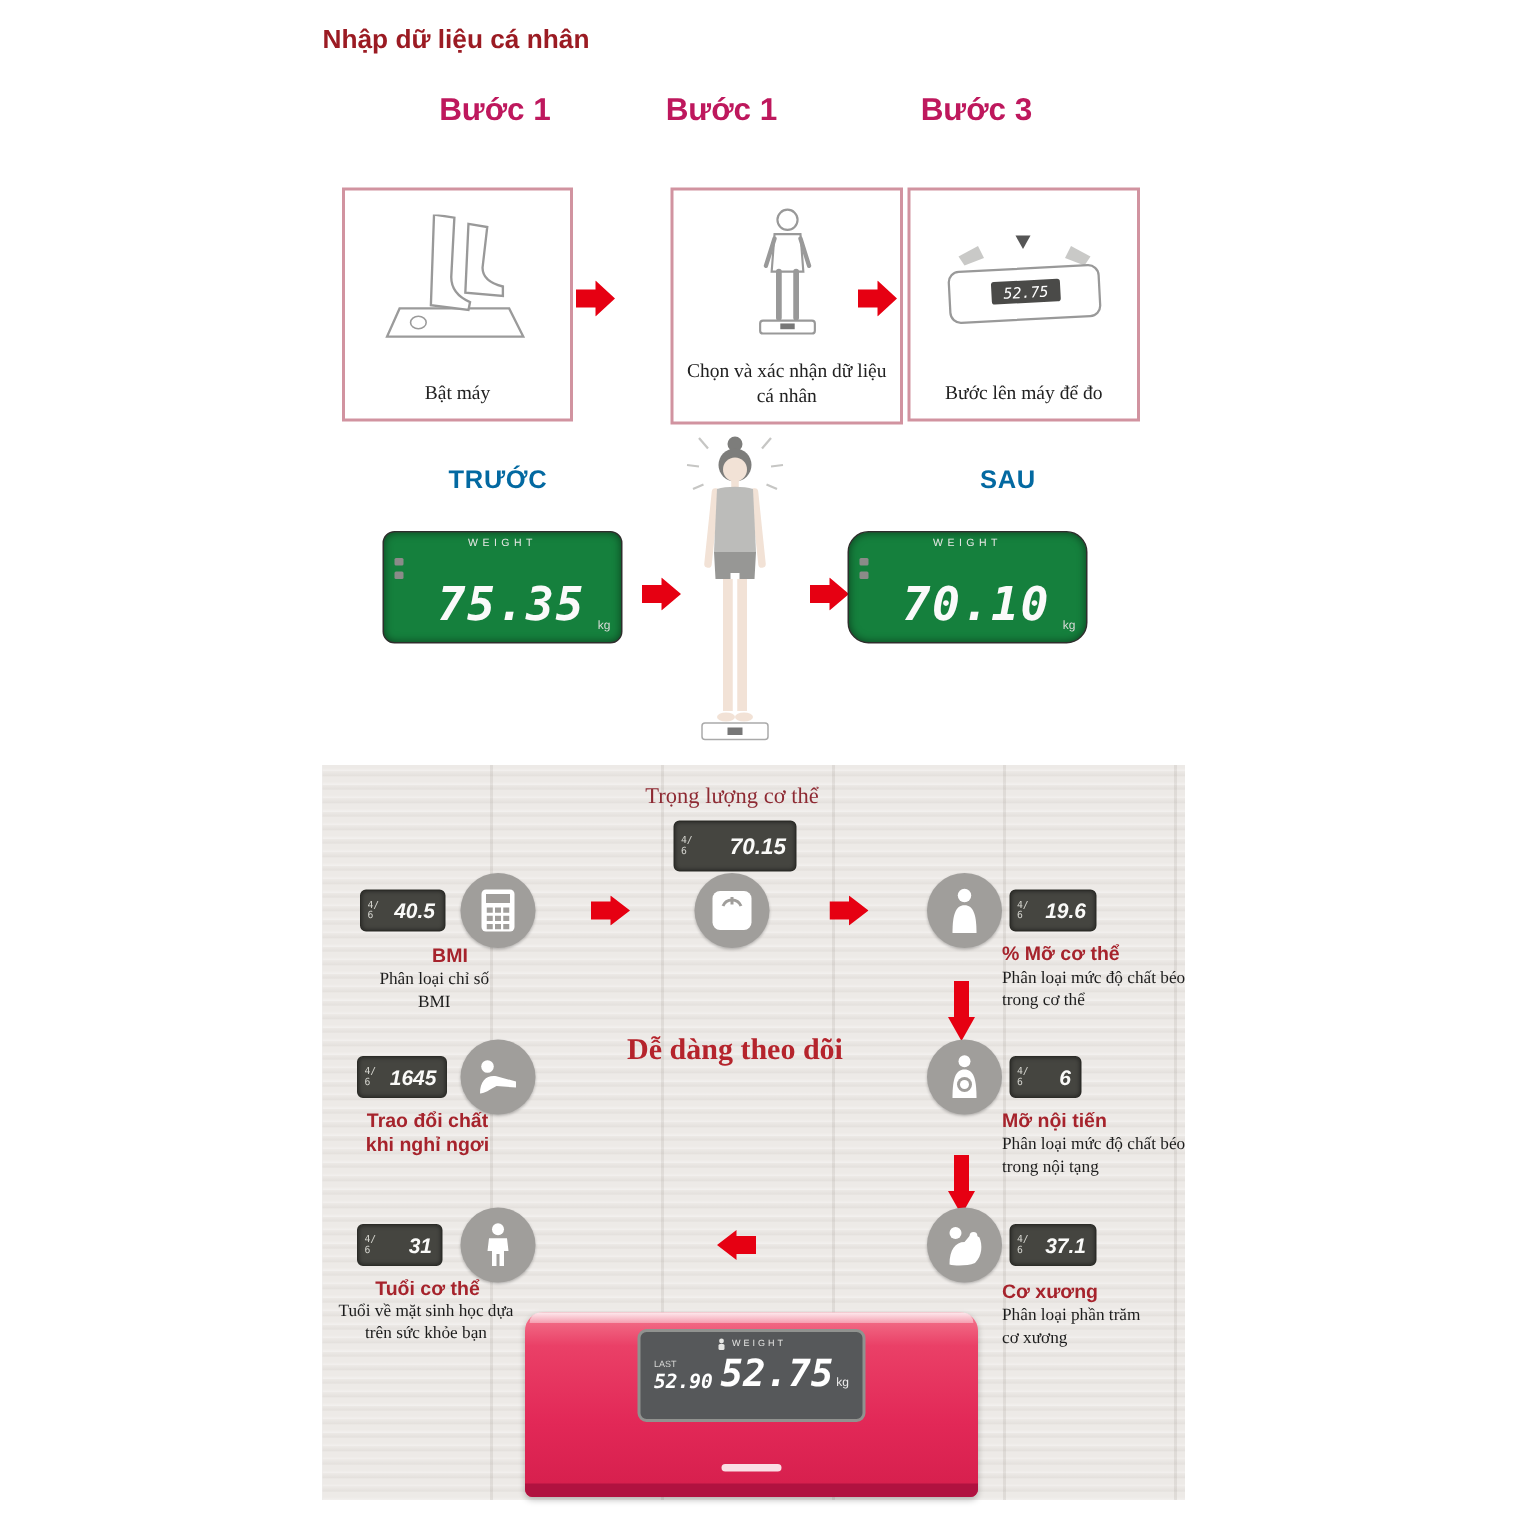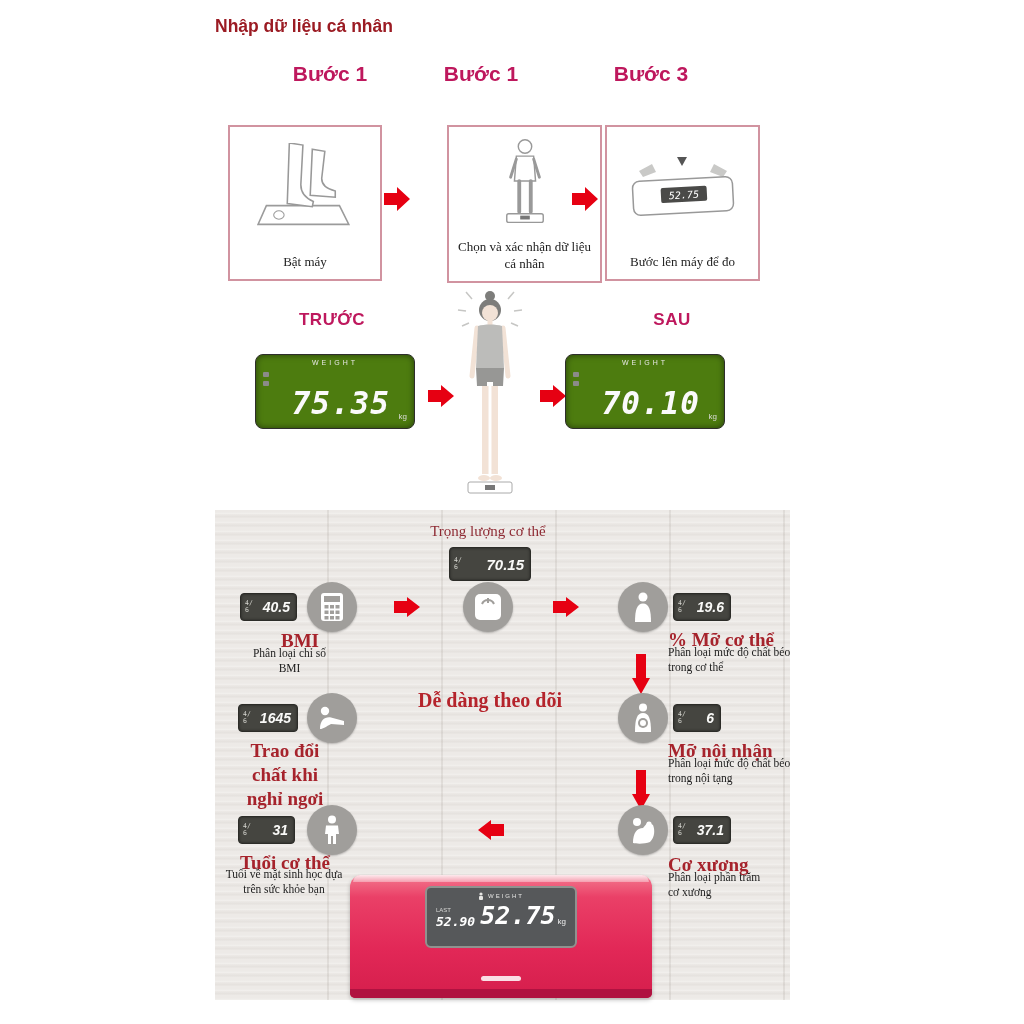--- a/index.html
+++ b/index.html
@@ -10,24 +10,24 @@
 
   .title{position:absolute;left:215px;top:16px;font-size:17.5px;font-weight:bold;color:#9b1b23;}
   .step-label{position:absolute;font-size:21px;font-weight:bold;color:#be185d;text-align:center;}
 
   .step-box{position:absolute;border:2px solid #d193a0;background:#fff;display:flex;
             flex-direction:column;align-items:center;justify-content:flex-end;}
   .step-img{flex:1;display:flex;align-items:center;justify-content:center;width:100%;}
   .step-caption{font-family:"Liberation Serif","DejaVu Serif",serif;font-size:13px;color:#222;
                 text-align:center;line-height:1.3;padding:0 6px 8px;}
 
-  .ba-label{position:absolute;font-size:17px;font-weight:bold;color:#be185d;text-align:center;letter-spacing:.5px;}
+  .ba-label{position:absolute;font-size:17px;font-weight:bold;color:#0369a1;text-align:center;letter-spacing:.5px;}
 
   
-  .lcd-big{position:absolute;background:#4d7c0f;border:1px solid #2e2e2c;border-radius:8px;
+  .lcd-big{position:absolute;background:#15803d;border:1px solid #2e2e2c;border-radius:8px;
            box-shadow:inset 0 0 6px rgba(0,0,0,.5);}
   .lcd-header{position:absolute;top:4px;left:0;width:100%;text-align:center;color:#e8e8e6;
               font-size:7px;letter-spacing:3px;}
   .lcd-marks{position:absolute;left:7px;top:17px;display:flex;flex-direction:column;gap:4px;}
   .lcd-marks i{display:block;width:6px;height:5px;background:#8b8b89;border-radius:1px;}
   .lcd-digits{position:absolute;right:24px;bottom:7px;font-family:"DejaVu Sans Mono",monospace;
               font-style:italic;font-weight:bold;font-size:31px;color:#fafafa;letter-spacing:1px;}
   .lcd-unit{position:absolute;right:7px;bottom:7px;font-size:8px;color:#dcdcda;}
 
   
@@ -48,22 +48,22 @@
 
   .weight-title{position:absolute;font-family:"Liberation Serif","DejaVu Serif",serif;
                 font-size:15px;color:#8e2a33;text-align:center;}
   .center-text{position:absolute;font-family:"Liberation Serif","DejaVu Serif",serif;
                font-weight:bold;font-size:20px;color:#b5242c;text-align:center;line-height:1.4;}
   .center-text span{display:block;}
 
   .icon-circle{position:absolute;width:50px;height:50px;border-radius:50%;background:#a09e9b;
                display:flex;align-items:center;justify-content:center;box-shadow:0 1px 2px rgba(0,0,0,.25);}
 
-  .metric-name{position:absolute;font-family:Liberation Serif, serif;
-               font-weight:bold;font-size:19px;color:#a6232c;line-height:1.25;}
+  .metric-name{position:absolute;font-family:Liberation Sans, sans-serif;
+               font-weight:bold;font-size:13px;color:#a6232c;line-height:1.25;}
   .metric-desc{position:absolute;font-family:"Liberation Serif","DejaVu Serif",serif;
                font-size:11.5px;color:#1c1c1c;line-height:1.3;}
   .t-center{text-align:center;}
 
   
   .scale-device{position:absolute;left:350px;top:875px;width:302px;height:123px;
                 background:linear-gradient(180deg,#f4798f 0%,#ea4067 18%,#e22857 60%,#d51e4c 100%);
                 border-radius:12px 12px 5px 5px;box-shadow:0 2px 4px rgba(0,0,0,.25);}
   .scale-top{position:absolute;left:3px;top:0;right:3px;height:7px;
              background:linear-gradient(180deg,#fde9ed,#f59fb0);border-radius:10px 10px 0 0;}
@@ -184,21 +184,21 @@
       <ellipse cx="46" cy="192" rx="6" ry="3" fill="#f2e2d6"></ellipse>
       <rect x="18" y="196" width="44" height="11" rx="2" fill="#fff" stroke="#aaa"></rect>
       <rect x="35" y="199" width="10" height="5" fill="#777"></rect>
     </svg>
   </div>
 
   <svg class="abs" style="left:540px;top:385px;" width="26" height="22">
     <polygon points="0,5 13,5 13,0 26,11 13,22 13,17 0,17" fill="#e60012"></polygon>
   </svg>
 
-  <div class="lcd-big" style="left:565px;top:354px;width:158px;height:73px;">
+  <div class="lcd-big" style="left:565px;top:354px;width:158px;height:73px;border-radius:14px;">
     <div class="lcd-header">WEIGHT</div>
     <div class="lcd-marks">
         <i></i>
         <i></i>
       </div>
     <div class="lcd-digits">70.10</div>
     <span class="lcd-unit">kg</span>
   </div>
 
   <div class="wood"></div>
@@ -311,21 +311,21 @@
   <div class="lcd-sm" style="left:673px;top:704px;width:48px;height:28px;">
     <div class="lcd-date">
       <span>4/</span>
         <span>6</span>
     </div>
     <div class="lcd-sm-val">6</div>
   </div>
 
   <div class="metric-name t-center" style="left:237px;top:739px;width:96px;">Trao đổi chất khi nghỉ ngơi</div>
 
-  <div class="metric-name" style="left:668px;top:739px;width:120px;">Mỡ nội nhận</div>
+  <div class="metric-name" style="left:668px;top:739px;width:120px;">Mỡ nội tiến</div>
   <div class="metric-desc" style="left:668px;top:756px;width:128px;">Phân loại mức độ chất béo trong nội tạng</div>
 
   <svg class="abs" style="left:632px;top:770px;" width="18" height="40">
     <polygon points="4,0 14,0 14,24 18,24 9,40 0,24 4,24" fill="#e60012"></polygon>
   </svg>
 
   <div class="lcd-sm" style="left:238px;top:816px;width:57px;height:28px;">
     <div class="lcd-date">
       <span>4/</span>
         <span>6</span>

